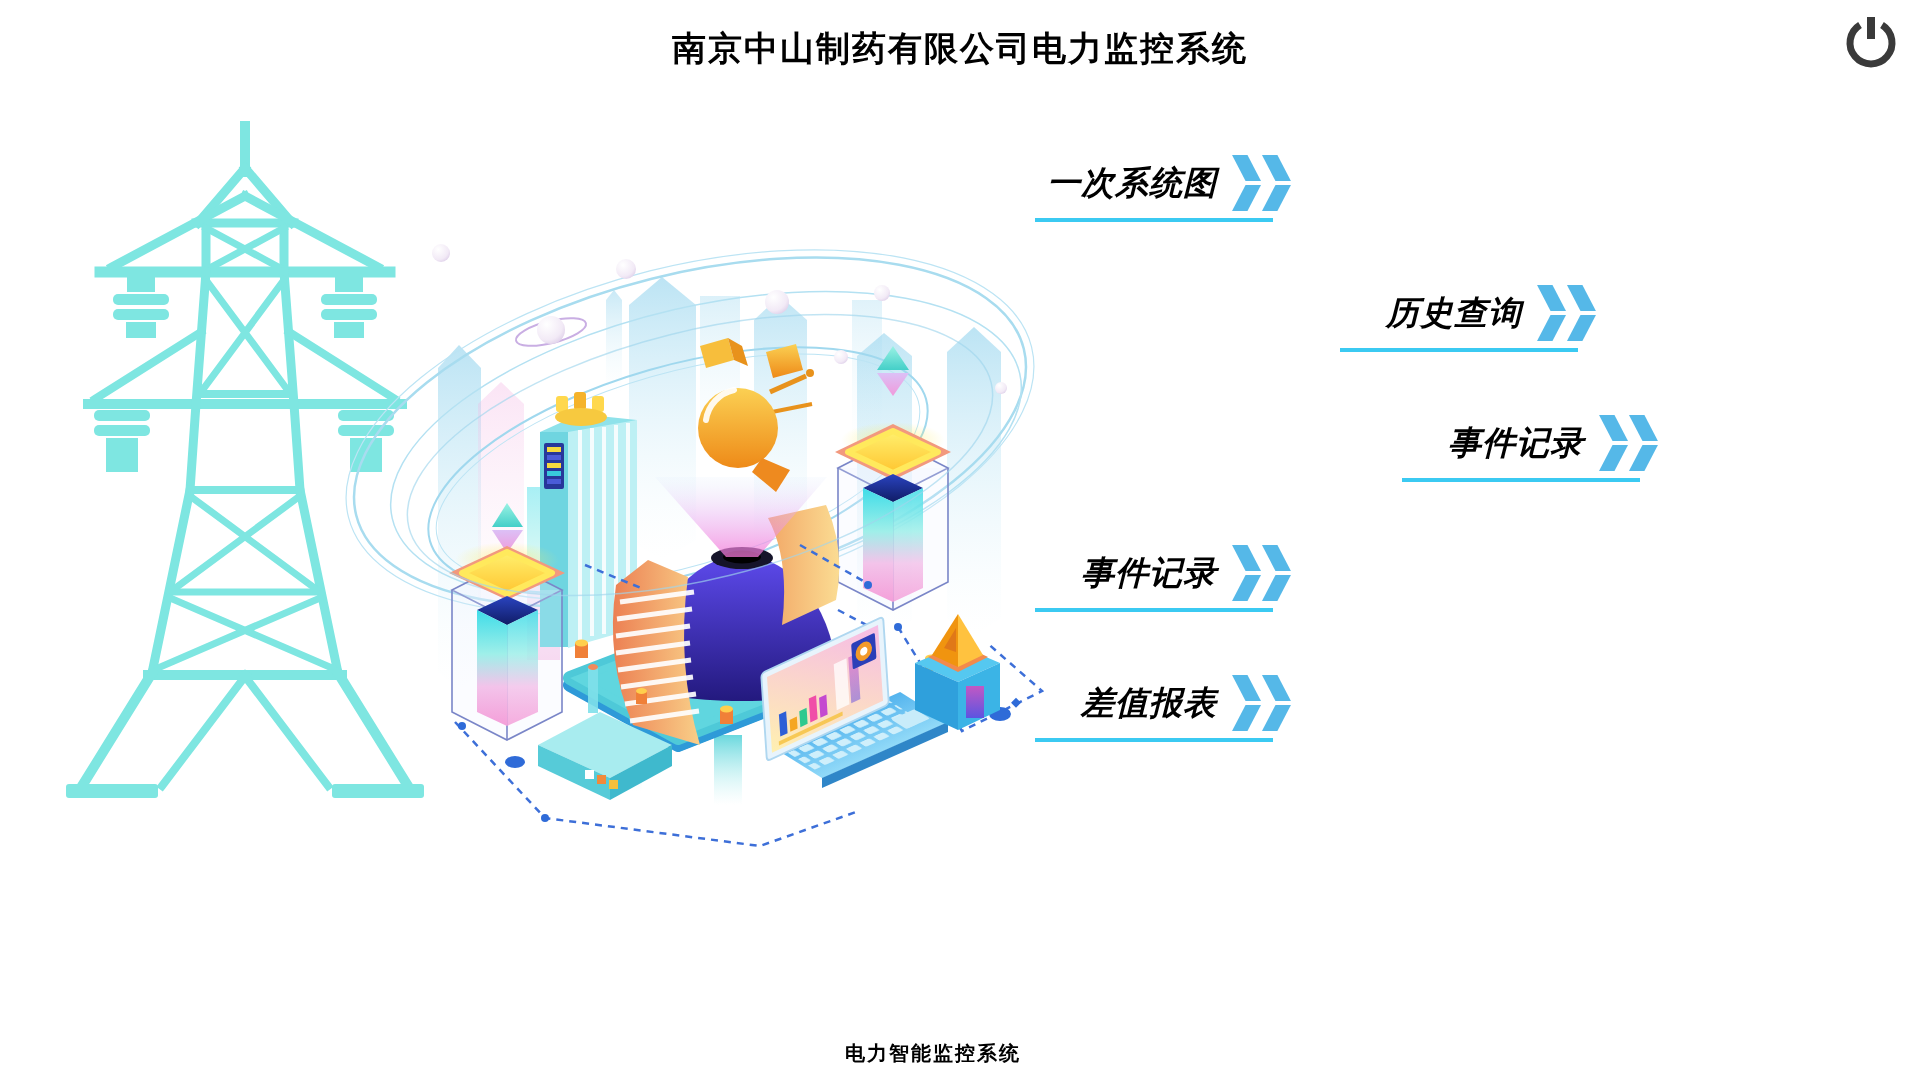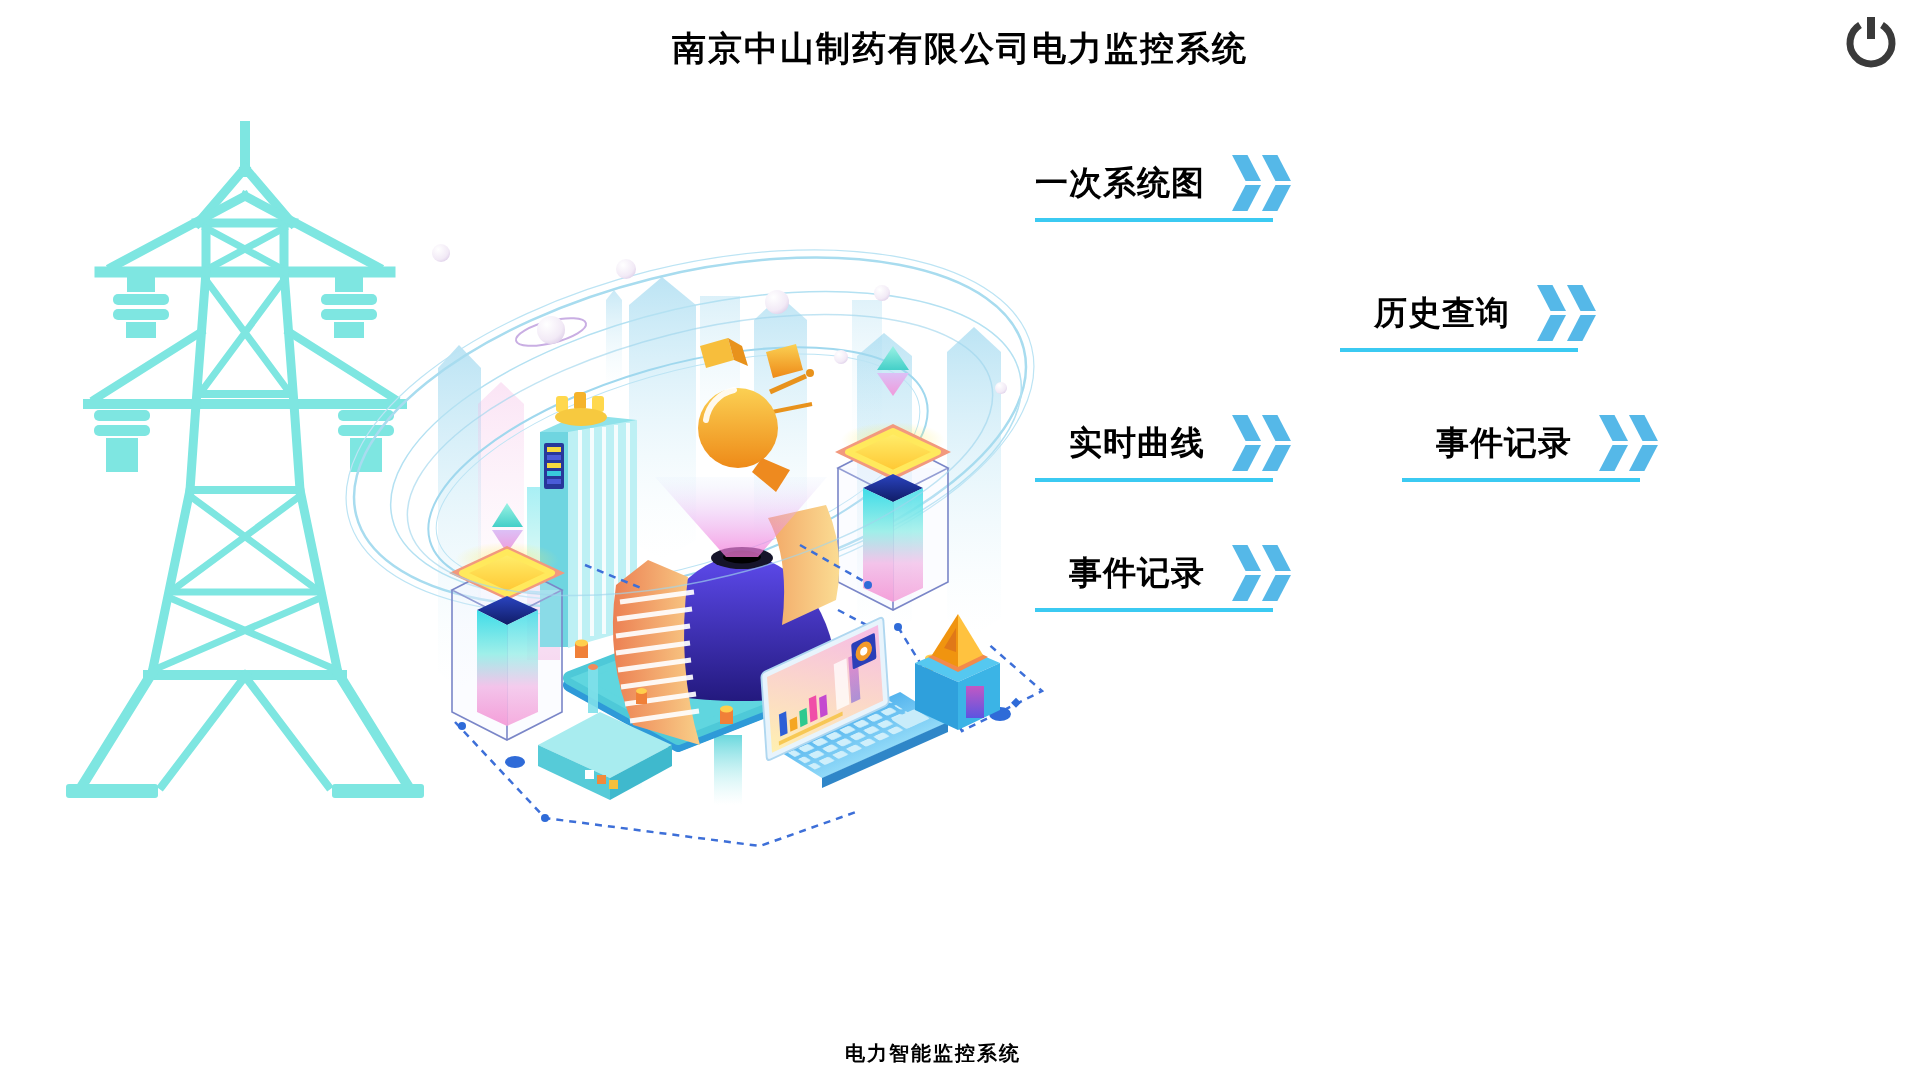--- a/index.html
+++ b/index.html
@@ -12,21 +12,21 @@
     font-family:"Liberation Serif",serif;font-size:34px;font-weight:700;color:var(--ink);
     letter-spacing:2px;}
   .power-btn{position:absolute;top:14px;right:22px;width:54px;height:54px;border:none;
     background:transparent;padding:0;cursor:pointer;}
   .pwr{stroke:var(--power);}
 
   .hero{position:absolute;left:30px;top:110px;width:1060px;height:760px;}
 
   .menu{position:absolute;inset:0;}
   .menu-item{position:absolute;width:238px;height:70px;display:flex;align-items:center;
-    justify-content:flex-end;gap:26px;border-bottom:4px solid var(--underline);cursor:pointer;}
+    justify-content:flex-end;gap:14px;border-bottom:4px solid var(--underline);cursor:pointer;font-style:italic;}
   .menu-label{font-size:33px;font-weight:700;color:var(--ink);letter-spacing:1px;white-space:nowrap;}
   .chevron{width:60px;height:56px;margin-right:-18px;fill:var(--chevron);flex:0 0 auto;}
   .twl{stroke:var(--tower);}
   .twf{fill:var(--tower);}
 
   .footer-label{position:absolute;top:1040px;left:50%;transform:translateX(calc(-50% - 27px));
     font-size:20px;font-weight:700;color:var(--ink);letter-spacing:2px;}
 </style>
 </head>
 <body>
@@ -392,28 +392,28 @@
     <ellipse cx="700" cy="455" rx="300" ry="124" fill="none" stroke="#9FD6EC" stroke-width="1.5" opacity=".65" transform="rotate(-14 700 455)"></ellipse>
   </svg>
 
   <nav class="menu">
     <div class="menu-item" style="left:1035px;top:148px">
       <span class="menu-label">一次系统图</span>
       <svg class="chevron" viewBox="0 0 62 58">
           <use href="#chev"></use>
         </svg>
     </div>
-    <div class="menu-item" style="left:1035px;top:408px">
-      <span class="menu-label">实时曲线</span>
+    <div class="menu-item" style="left:1035px;top:538px">
+      <span class="menu-label">事件记录</span>
       <svg class="chevron" viewBox="0 0 62 58">
           <use href="#chev"></use>
         </svg>
     </div>
-    <div class="menu-item" style="left:1035px;top:538px">
-      <span class="menu-label">事件记录</span>
+    <div class="menu-item" style="left:1035px;top:668px">
+      <span class="menu-label">差值报表</span>
       <svg class="chevron" viewBox="0 0 62 58">
           <use href="#chev"></use>
         </svg>
     </div>
 
     <div class="menu-item" style="left:1340px;top:278px">
       <span class="menu-label">历史查询</span>
       <svg class="chevron" viewBox="0 0 62 58">
           <use href="#chev"></use>
         </svg>

